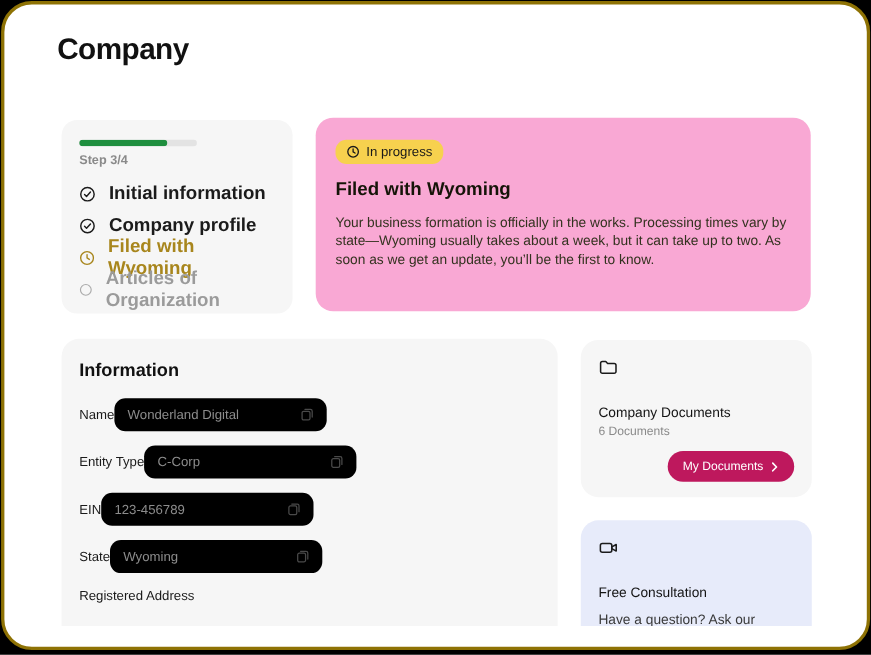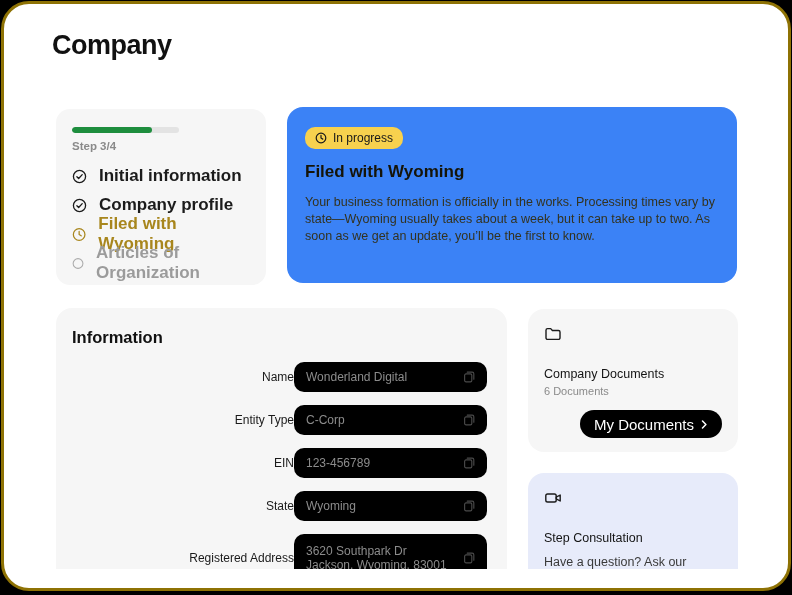--- a/index.html
+++ b/index.html
@@ -25,55 +25,55 @@
   .step-item { display:flex; align-items:center; gap:12px; height:16px; margin-bottom:13px;
                font-size:17px; color:#1B1B1B; }
   .step-item .st-icon { width:15px; height:15px; display:none; }
   .step-item[data-state="done"] .icon-done { display:block; color:#1B1B1B; }
   .step-item[data-state="current"] .icon-current { display:block; color:#A8861D; }
   .step-item[data-state="pending"] .icon-pending { display:block; color:#ABABAB; }
   .step-item[data-state="current"] { color:#A8861D; }
   .step-item[data-state="pending"] { color:#9B9B9B; }
 
   
-  .status-card { left:283px; top:103px; width:450px; height:176px; background:#3b82f6;
+  .status-card { left:283px; top:103px; width:450px; height:176px; background:#f9a8d4;
                  padding:20px 18px; }
   .status-badge { display:inline-flex; align-items:center; gap:6px; height:22px;
                   padding:0 10px; background:#F7D14E; border-radius:10px;
                   font-size:12px; font-weight:500; color:#191919; }
   .status-badge svg { width:12px; height:12px; color:#191919; }
   .status-title { margin-top:13px; font-size:17px; font-weight:700; color:#151408; }
   .status-body { margin-top:12px; width:420px; font-size:12.5px; line-height:17px; color:#33321F; }
 
   
   .info-card { left:52px; top:304px; width:451px; height:310px; background:#F6F6F6;
                padding:20px 20px 0 16px; }
   .info-title { font-size:16.5px; font-weight:700; color:#111; }
   .info-rows { margin-top:15px; }
-  .info-row { display:flex; align-items:center; justify-content:flex-end; margin-bottom:13px; }
+  .info-row { display:flex; align-items:center; justify-content:flex-start; margin-bottom:13px; }
   .info-label { font-size:12px; color:#1A1A1A; }
   .info-field { position:relative; width:193px; min-height:30px; background:#000000;
                 border-radius:10px; display:flex; align-items:center;
                 padding:4px 34px 4px 12px; }
   .info-value { font-size:12px; line-height:14px; color:#8C8C8C; white-space:pre-line; }
   .info-field.multiline { min-height:48px; }
   .copy-btn { position:absolute; right:9px; top:50%; transform:translateY(-50%);
               width:16px; height:16px; border:none; background:transparent; cursor:pointer;
               color:#4A4A4A; padding:0; }
   .copy-btn svg { width:14px; height:14px; display:block; }
 
   
   .docs-card { left:524px; top:305px; width:210px; height:143px; background:#F6F6F6;
                padding:16px; }
   .mini-icon { width:18px; height:18px; color:#1B1B1B; }
   .docs-title { margin-top:20px; font-size:12.5px; font-weight:500; color:#141414; }
   .docs-subtitle { margin-top:4px; font-size:11px; color:#8A8A8A; }
   .docs-btn { position:absolute; right:16px; bottom:14px; height:28px; padding:0 14px;
-              display:flex; align-items:center; gap:7px; background:#000000; color:#fff;
-              border:none; border-radius:15px; font-size:15px; cursor:pointer;
+              display:flex; align-items:center; gap:7px; background:#be185d; color:#fff;
+              border:none; border-radius:15px; font-size:11px; cursor:pointer;
               font-family:"Liberation Sans", sans-serif; }
   .docs-btn svg { width:7px; height:9px; }
 
   
   .consult-card { left:524px; top:469px; width:210px; height:150px; background:#E7EBFA;
                   padding:16px; }
   .consult-title { margin-top:20px; font-size:12.5px; font-weight:500; color:#141414; }
   .consult-body { margin-top:8px; font-size:12.5px; line-height:18px; color:#3A3A3A; }
 </style>
 </head>
@@ -193,30 +193,20 @@
                 <svg viewBox="0 0 16 16" fill="none" stroke="currentColor" stroke-width="1.3" stroke-linecap="round" stroke-linejoin="round">
                   <rect x="3" y="4.5" width="8.2" height="9" rx="1.6"></rect>
                   <path d="M6 2.5h5.7A1.8 1.8 0 0 1 13.5 4.3v6.2"></path>
                 </svg>
               </button>
             </span>
           </div>
 
           <div class="info-row">
             <span class="info-label">Registered Address</span>
-            <span class="info-field multiline">
-              <span class="info-value">3620 Southpark Dr
-Jackson, Wyoming, 83001</span>
-              <button class="copy-btn">
-                <svg viewBox="0 0 16 16" fill="none" stroke="currentColor" stroke-width="1.3" stroke-linecap="round" stroke-linejoin="round">
-                  <rect x="3" y="4.5" width="8.2" height="9" rx="1.6"></rect>
-                  <path d="M6 2.5h5.7A1.8 1.8 0 0 1 13.5 4.3v6.2"></path>
-                </svg>
-              </button>
-            </span>
           </div>
 
       </div>
     </div>
 
     <div class="card docs-card">
       <svg class="mini-icon" viewBox="0 0 18 18" fill="none" stroke="currentColor" stroke-width="1.4" stroke-linejoin="round">
           <path d="M2 5.2a1.6 1.6 0 0 1 1.6-1.6h3.1l1.7 1.9h6A1.6 1.6 0 0 1 16 7.1v5.7a1.6 1.6 0 0 1-1.6 1.6H3.6A1.6 1.6 0 0 1 2 12.8z"></path>
         </svg>
       <div class="docs-title">Company Documents</div>
@@ -227,18 +217,18 @@
             <path d="M1.5 1l3.4 3.5L1.5 8"></path>
           </svg>
       </button>
     </div>
 
     <div class="card consult-card">
       <svg class="mini-icon" viewBox="0 0 18 18" fill="none" stroke="currentColor" stroke-width="1.4" stroke-linejoin="round">
           <rect x="1.8" y="5" width="10.4" height="8" rx="1.8"></rect>
           <path d="M12.2 8.2l4-2.2v6l-4-2.2z"></path>
         </svg>
-      <div class="consult-title">Step Consultation</div>
+      <div class="consult-title">Free Consultation</div>
       <p class="consult-body">Have a question? Ask our experts about business matters, your account</p>
     </div>
 
   </div>
 </div>
 
 </body></html>

